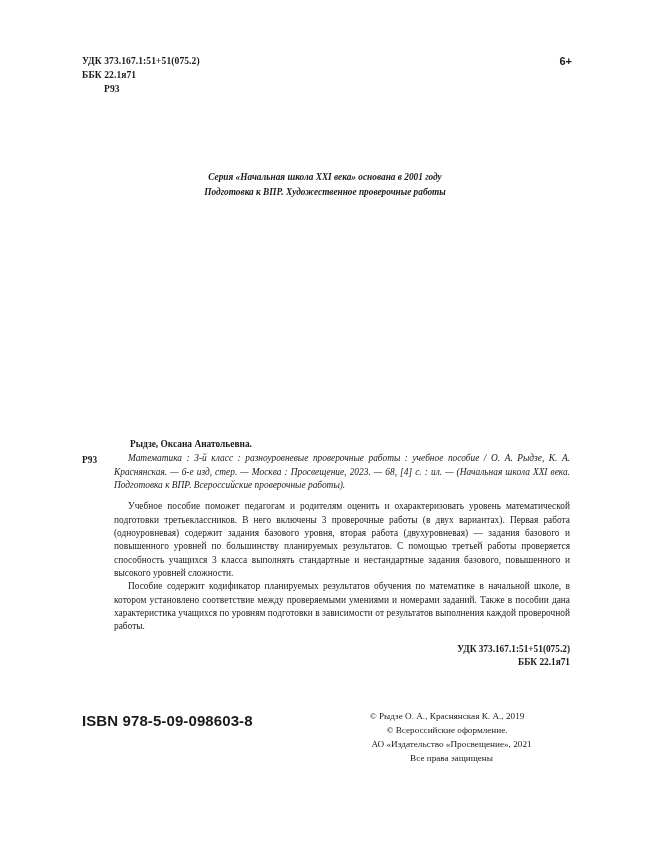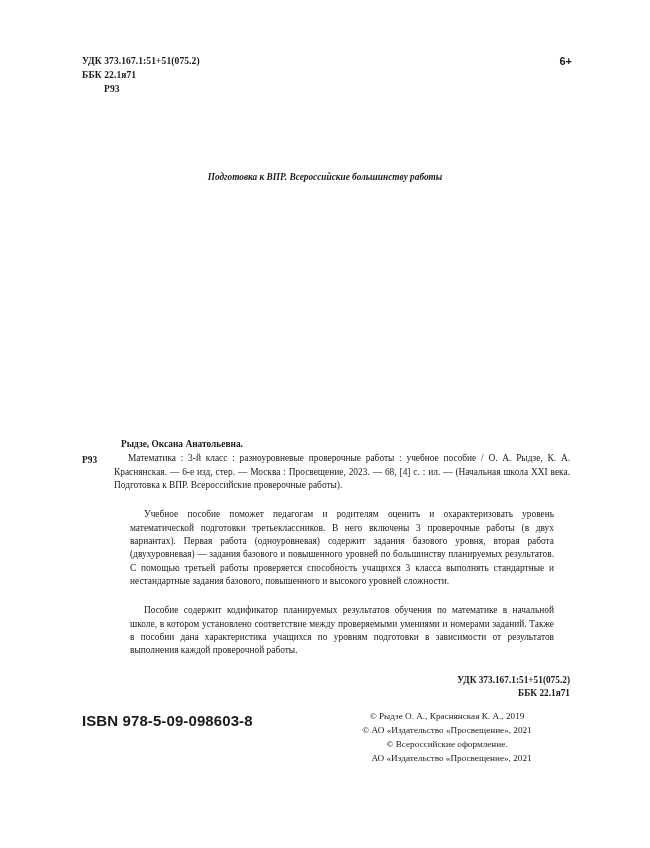--- a/index.html
+++ b/index.html
@@ -72,37 +72,38 @@
     left: -0px;
     top: 16px;
     font-size: 9.4px;
     font-weight: bold;
   }
   .biblio-body {
     margin-left: 32px;
   }
   .author {
     font-weight: bold;
-    margin: 0 0 1px 7px;
+    margin: 0 0 1px 16px;
   }
   .desc {
     margin: 0;
     text-align: justify;
     text-indent: 14px;
+    font-style: italic;
   }
   .isbn-line {
     margin: 2px 0 0 0;
     text-indent: 14px;
   }
 
   .annotation {
     margin-top: 8px;
   }
   .annotation p {
-    margin: 16px;
+    margin: 0;
     text-align: justify;
     text-indent: 14px;
   }
 
   .udk-repeat {
     margin-top: 9px;
     text-align: right;
     font-weight: bold;
     font-size: 9.3px;
     line-height: 1.45;
@@ -141,21 +142,22 @@
 
   <div class="top-block">
     <div class="line indent1">УДК 373.167.1:51+51(075.2)</div>
     <div class="line indent1">ББК 22.1я71</div>
     <div class="line indent2">Р93</div>
   </div>
 
   <div class="age-mark">6+</div>
 
   <div class="series-note">
-    <div>Подготовка к ВПР. Всероссийские большинству работы</div>
+    <div>Серия «Начальная школа XXI века» основана в 2001 году</div>
+    <div>Подготовка к ВПР. Художественное проверочные работы</div>
   </div>
 
   <div class="biblio">
     <div class="marginal">Р93</div>
     <div class="biblio-body">
       <p class="author">Рыдзе, Оксана Анатольевна.</p>
       <p class="desc">Математика : 3-й класс : разноуровневые проверочные работы : учебное пособие / О. А. Рыдзе, К. А. Краснянская. — 6-е изд, стер. — Москва : Просвещение, 2023. — 68, [4] с. : ил. — (Начальная школа XXI века. Подготовка к ВПР. Всероссийские проверочные работы).</p>
 
       <div class="annotation">
         <p>Учебное пособие поможет педагогам и родителям оценить и охарактеризовать уровень математической подготовки третьеклассников. В него включены 3 проверочные работы (в двух вариантах). Первая работа (одноуровневая) содержит задания базового уровня, вторая работа (двухуровневая) — задания базового и повышенного уровней по большинству планируемых результатов. С помощью третьей работы проверяется способность учащихся 3 класса выполнять стандартные и нестандартные задания базового, повышенного и высокого уровней сложности.</p>
@@ -166,18 +168,18 @@
         <div>УДК 373.167.1:51+51(075.2)</div>
         <div>ББК 22.1я71</div>
       </div>
     </div>
   </div>
 
   <div class="footer-isbn">ISBN 978-5-09-098603-8</div>
 
   <div class="copyright">
     <div class="c-line">© Рыдзе О. А., Краснянская К. А., 2019</div>
-    <div class="c-line">© АО «Издательство «Просвещение», 2021</div>
     <div class="c-line">© Всероссийские оформление.</div>
     <div class="c-line cont">АО «Издательство «Просвещение», 2021</div>
+    <div class="c-line cont">Все права защищены</div>
   </div>
 
 </div>
 
 </body></html>

